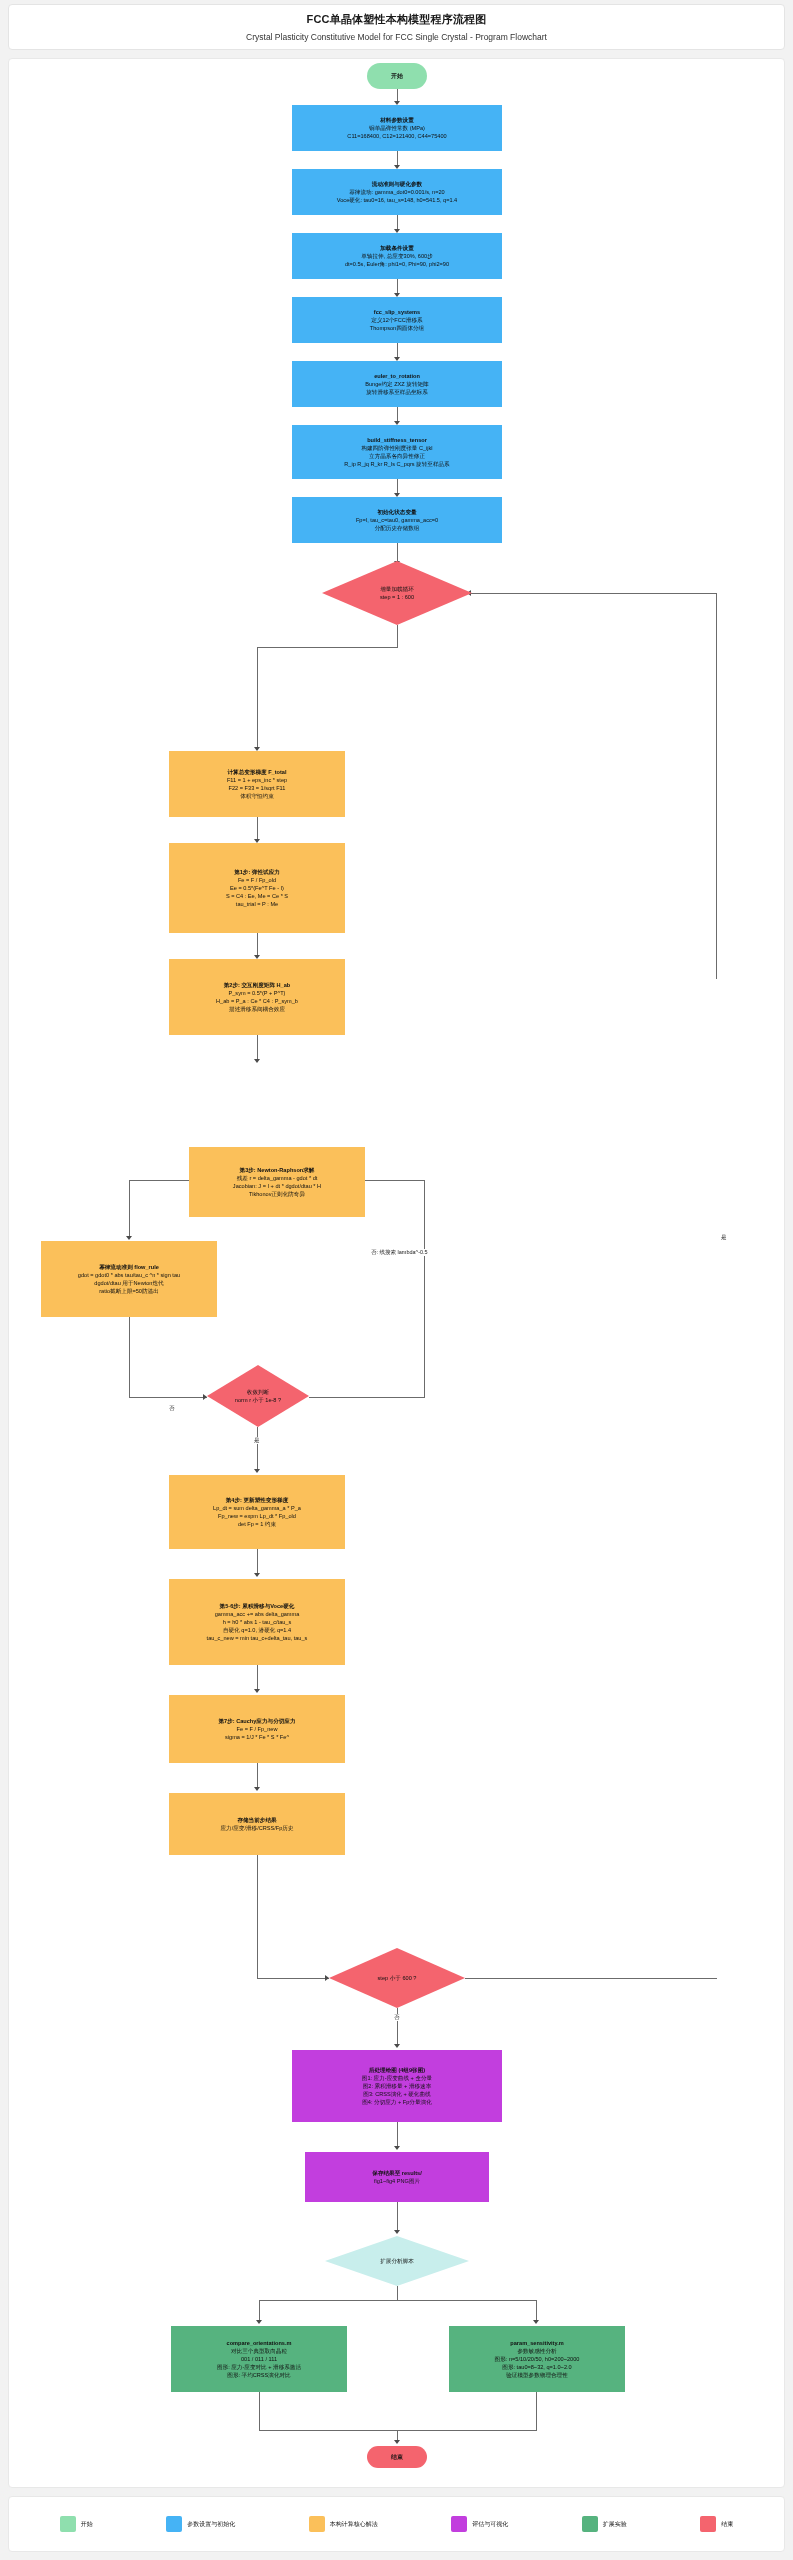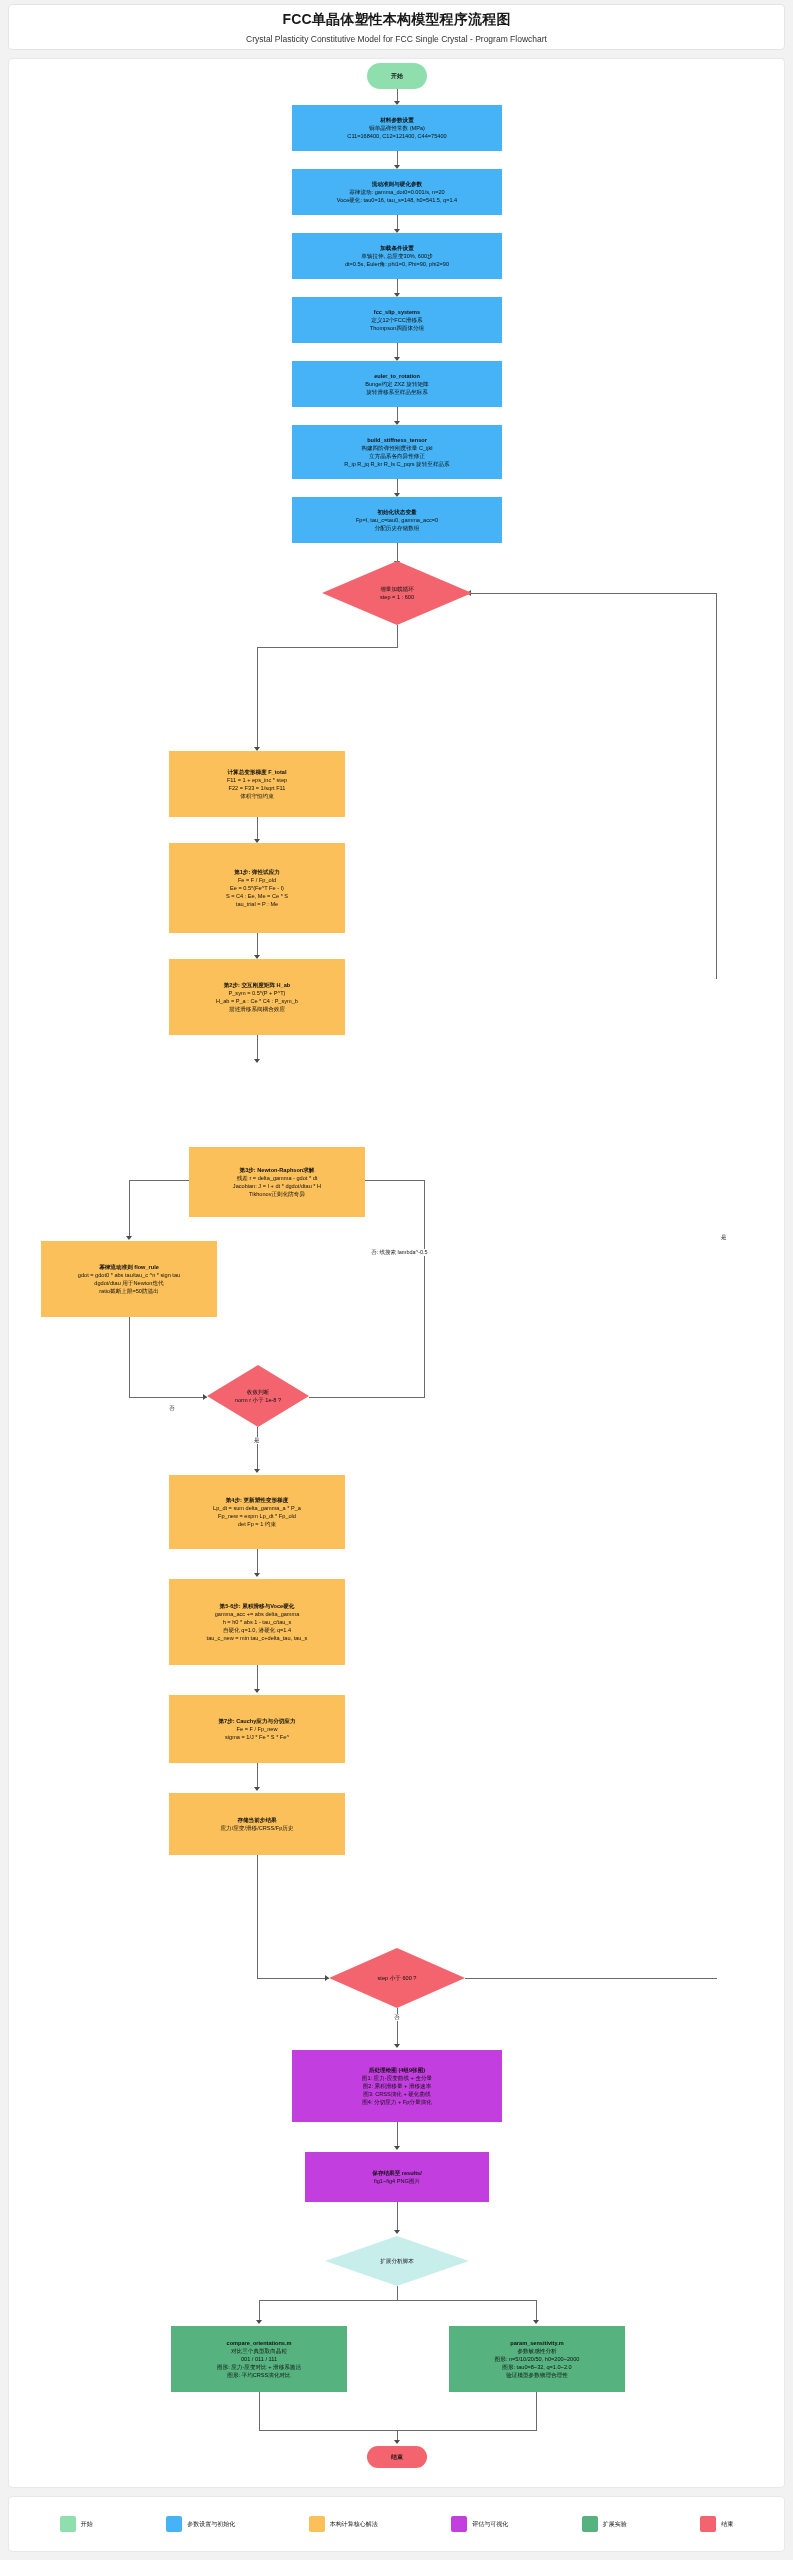--- a/index.html
+++ b/index.html
@@ -19,21 +19,21 @@
     position: absolute;
     left: 8px; top: 4px;
     width: 777px; height: 46px;
     background: #ffffff;
     border: 1px solid #e4e4e4;
     border-radius: 4px;
     display: flex; flex-direction: column;
     align-items: center; justify-content: center;
   }
   .header-title {
-    font-size: 14px; font-weight: bold; color: #1a1a1a;
+    font-size: 11px; font-weight: bold; color: #1a1a1a;
     letter-spacing: .2px;
   }
   .header-sub {
     font-size: 8.5px; color: #333; margin-top: 5px;
   }
   
   .canvas-card {
     position: absolute;
     left: 8px; top: 58px;
     width: 777px; height: 2430px;

